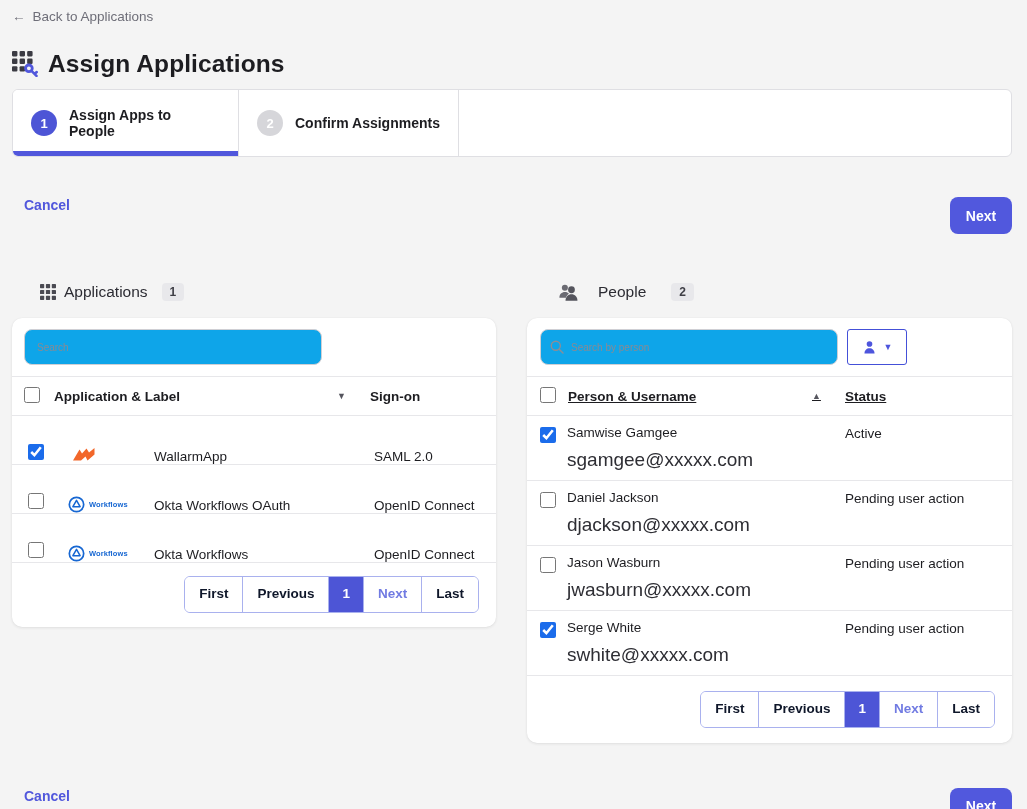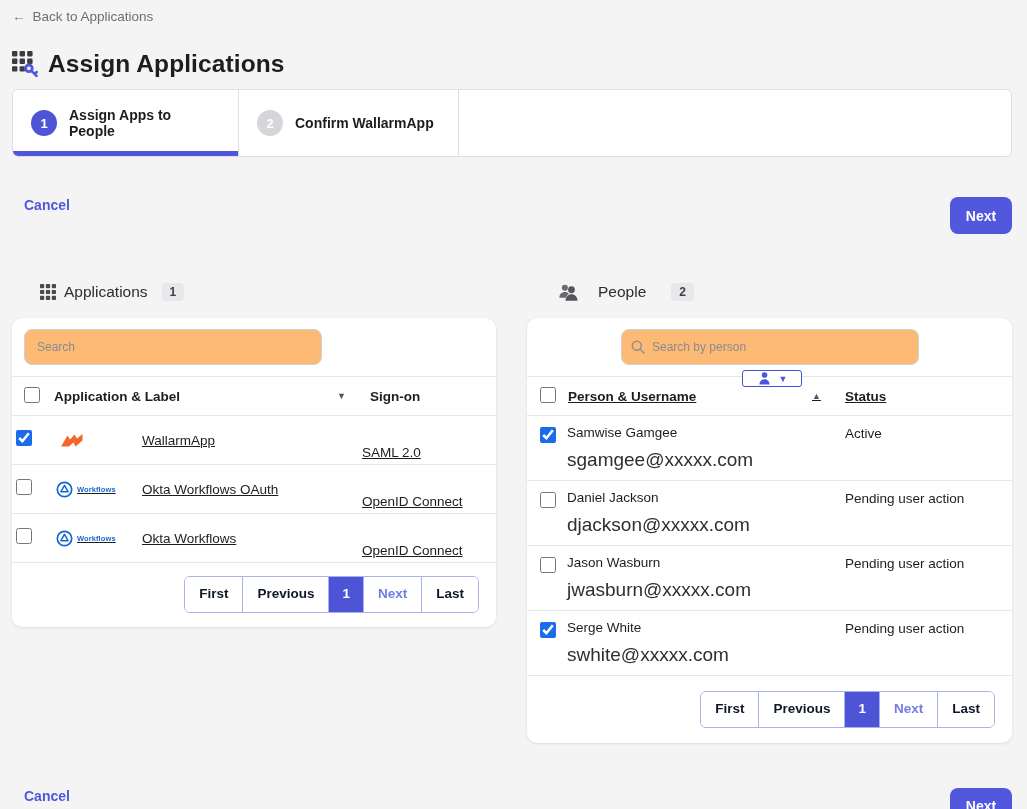--- a/index.html
+++ b/index.html
@@ -67,22 +67,22 @@
   }
   .card {
     margin-top:15px; background:#fff; border-radius:10px;
     box-shadow:0 1px 3px rgba(29,29,33,.09), 0 0 1px rgba(29,29,33,.08);
     overflow:hidden;
   }
 
   
   .search-row { padding:11px 12px 11px 12px; height:59px; display:flex; align-items:center; gap:5px; border-bottom:1px solid #e7e7ea; }
   .search-input {
-    height:36px; border:1px solid #cfcfd4; border-radius:8px; background:#fdba74;
-    font-family:inherit; font-size:12px; color:#1d1d21; padding:8px 12px; outline:none; width:298px;
+    height:36px; border:1px solid #cfcfd4; border-radius:8px; background:#0ea5e9;
+    font-family:inherit; font-size:10px; color:#1d1d21; padding:8px 12px; outline:none; width:298px;
   }
   .search-input::placeholder { color:#8a8a92; }
   .search-wrap { position:relative; width:298px; }
   .search-wrap .search-input { width:100%; padding-left:30px; }
   .search-wrap .mag { position:absolute; left:10px; top:11px; }
   .person-filter-btn {
     margin-left:4px; width:60px; height:36px; background:#fff;
     border:1.5px solid #4450d8; border-radius:3px;
     display:flex; align-items:center; justify-content:center; gap:7px; cursor:pointer;
   }
@@ -92,21 +92,21 @@
   .thead { display:flex; align-items:center; height:39px; border-bottom:1px solid #e7e7ea; padding-left:12px; font-size:13.5px; font-weight:700; }
   .thead .cb-col { width:30px; }
   .apps-thead .label-col { width:283px; cursor:pointer; }
   .apps-thead .sort-col { width:33px; color:#55555e; font-size:9px; cursor:pointer; }
   .people-thead .cb-col { width:28px; }
   .people-thead .label-col { width:244px; cursor:pointer; }
   .people-thead .sort-col { width:33px; color:#55555e; font-size:9px; cursor:pointer; }
   input[type=checkbox] { width:16px; height:16px; accent-color:#1b6ceb; cursor:pointer; }
 
   
-  .apps-row { display:flex; align-items:center; height:49px; border-bottom:1px solid #e7e7ea; padding-left:4px;text-decoration:underline; }
+  .apps-row { display:flex; align-items:flex-end; height:49px; border-bottom:1px solid #e7e7ea; padding-left:16px; }
   .apps-row .cb-col { width:40px; }
   .apps-row .logo-col { width:86px; display:flex; align-items:center; gap:4px; }
   .apps-row .name-col { width:220px; font-size:13.5px; color:#1d1d21; }
   .apps-row .signon-col { flex:1; font-size:13.5px; color:#1d1d21;margin-top:25px; }
   .wf-label { font-size:7.5px; color:#1767d2; font-weight:600; letter-spacing:.1px; }
 
   
   .people-row { display:flex; align-items:flex-start; min-height:57px; border-bottom:1px solid #e7e7ea; padding:9px 0 9px 13px; }
   .people-row .cb-col { width:27px; padding-top:2px; }
   .people-row .who-col { width:278px; display:flex; flex-direction:column; gap:9px; }
@@ -158,21 +158,21 @@
   </div>
 
   
   <div class="tab-bar">
     <div class="tab tab-1 active">
       <span class="step-circle done">1</span>
       <span class="tab-label">Assign Apps to People</span>
     </div>
     <div class="tab tab-2">
       <span class="step-circle todo">2</span>
-      <span class="tab-label">Confirm WallarmApp</span>
+      <span class="tab-label">Confirm Assignments</span>
     </div>
   </div>
 
   
   <div class="actions-row top">
     <a class="cancel-link">Cancel</a>
     <button class="next-button">Next</button>
   </div>
 
   
@@ -268,21 +268,21 @@
             <path d="M2.6 15.6 C2.6 11.8 5.2 9.4 8.6 9.4 C10.4 9.4 12 10.1 13 11.3 C11 12.6 9.8 14.8 9.8 15.6 Z" fill="#6a6a72"></path>
             <circle cx="15.8" cy="7" r="3.7" fill="#55555d"></circle>
             <path d="M9.3 19 C9.3 14.7 12.2 12 15.8 12 C19.4 12 22.3 14.7 22.3 19 Z" fill="#55555d"></path>
           </svg>
         </span>
         <span class="panel-title">People</span>
         <span class="count-badge">2</span>
       </div>
 
       <div class="card">
-        <div class="search-row" style="padding-left:13px;flex-direction:column;">
+        <div class="search-row" style="padding-left:13px;">
           <span class="search-wrap">
             <span class="mag">
               <svg width="14" height="14" viewBox="0 0 14 14">
                 <circle cx="5.8" cy="5.8" r="4.5" fill="none" stroke="#8d8d95" stroke-width="1.4"></circle>
                 <line x1="9.2" y1="9.2" x2="13" y2="13" stroke="#8d8d95" stroke-width="1.4" stroke-linecap="round"></line>
               </svg>
             </span>
             <input class="search-input" type="text" placeholder="Search by person" style="">
           </span>
           <button class="person-filter-btn">

